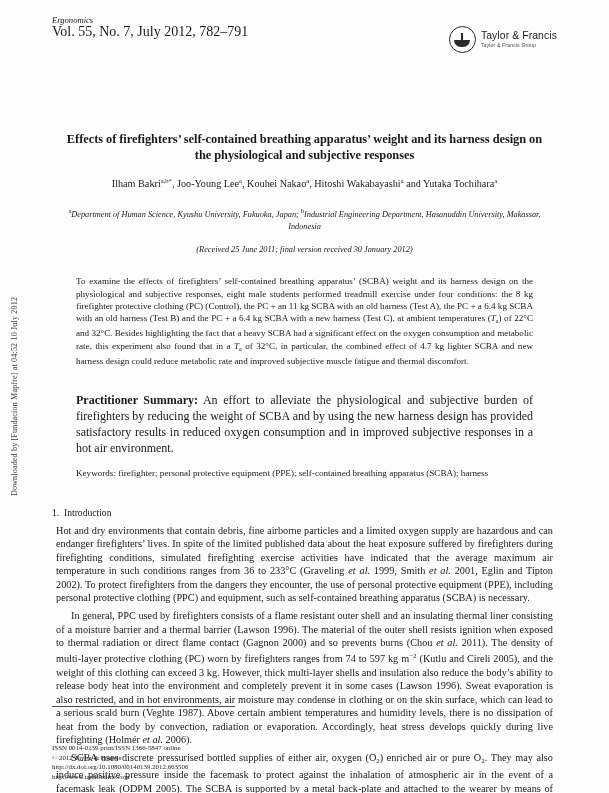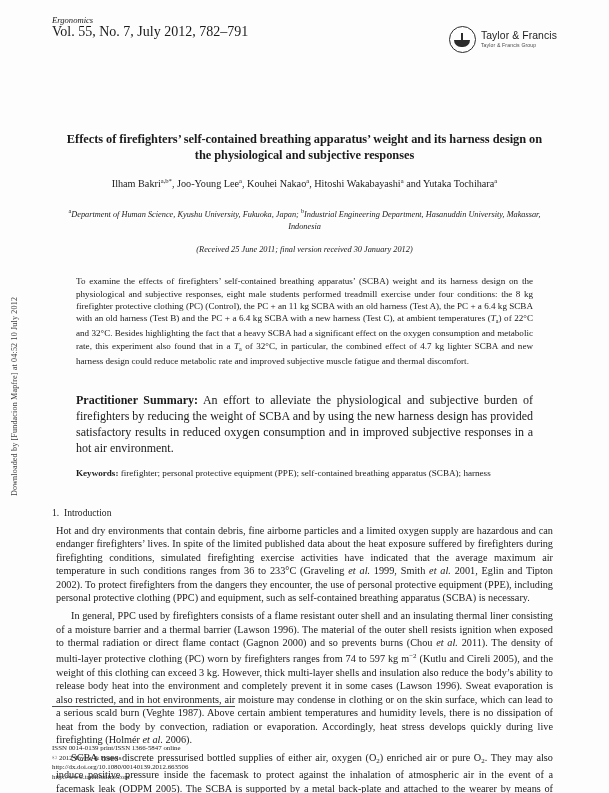--- a/index.html
+++ b/index.html
@@ -176,21 +176,21 @@
     line-height: 16px;
     text-align: justify;
   }
   .practitioner b { font-weight: bold; }
   .keywords {
     margin-top: 11.5px;
     font-size: 9.1px;
     line-height: 12.35px;
     text-align: justify;
   }
-  .keywords b { font-weight: bold; }
+  .keywords b { font-weight: normal; }
 
   
   .section-head {
     margin-top: 27px;
     font-size: 9.6px;
     font-weight: normal;
   }
   .body-text {
     margin-top: 6px;
     font-size: 10.25px;

